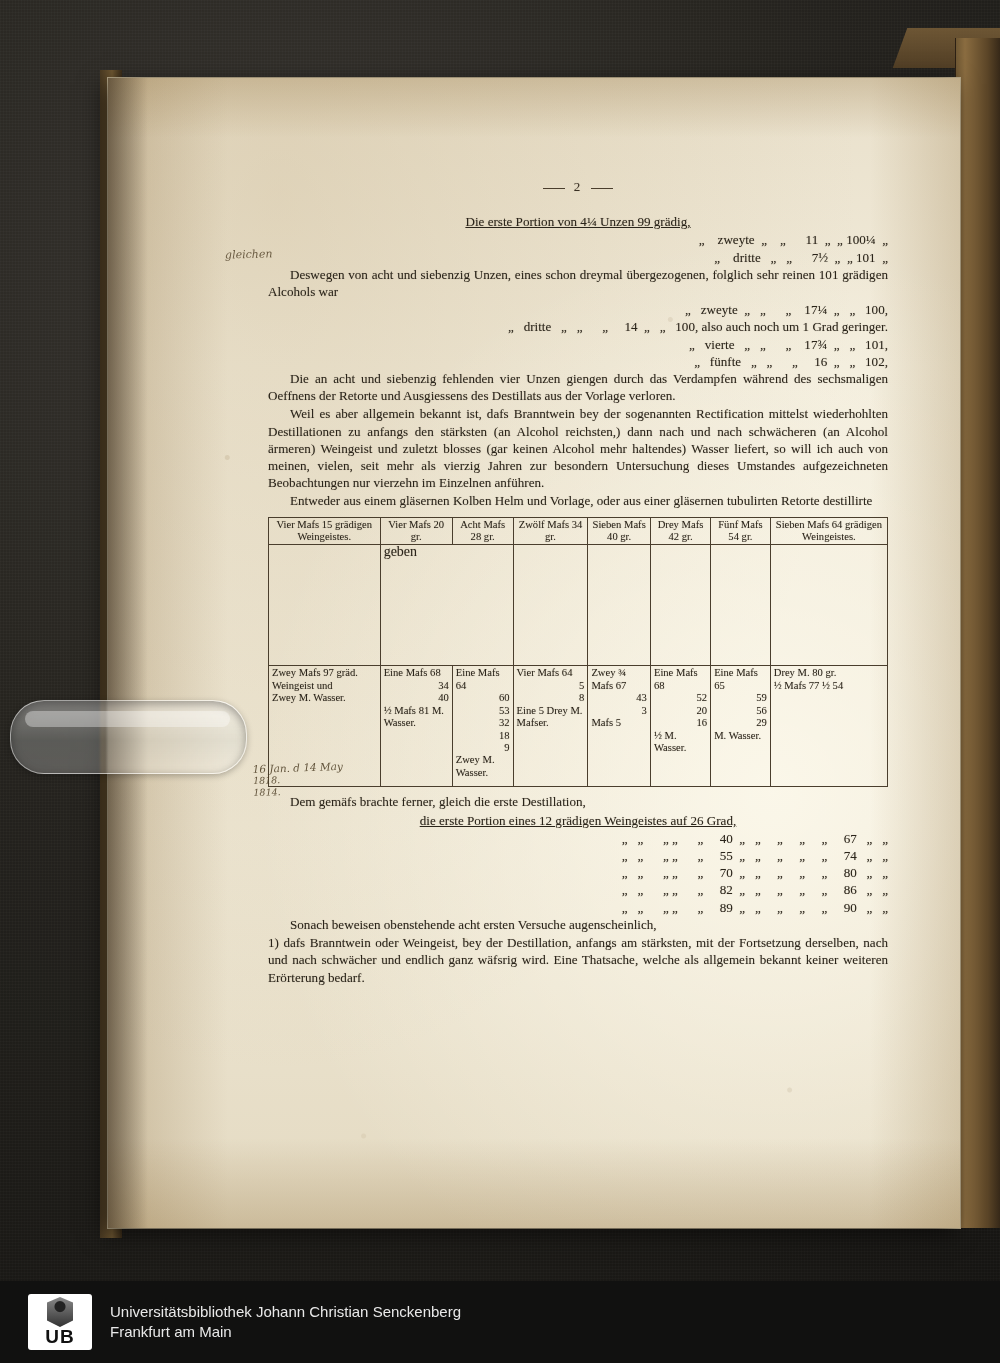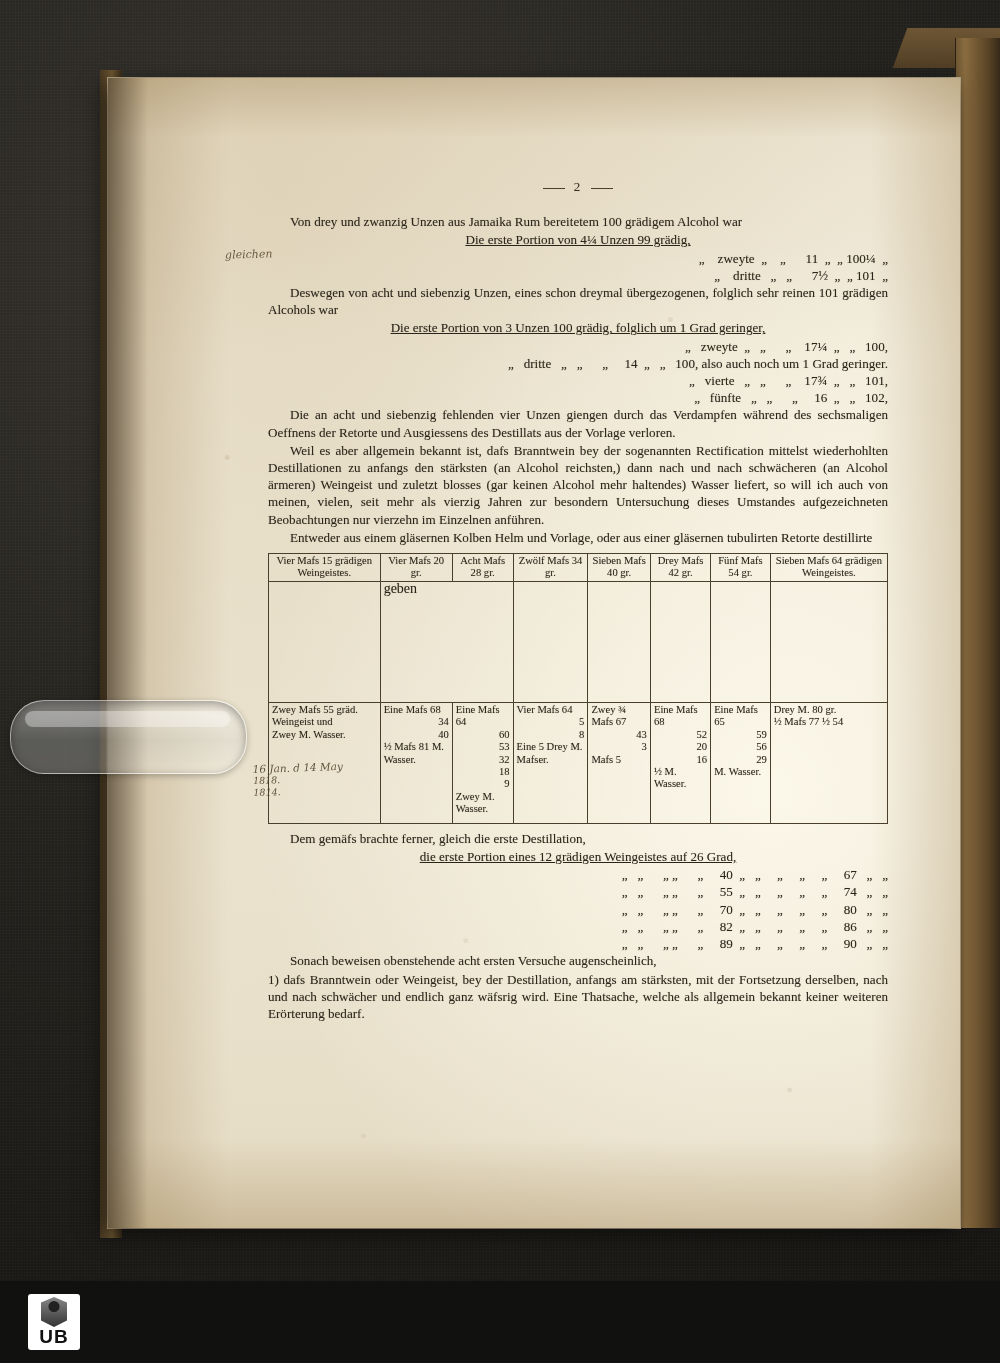--- a/index.html
+++ b/index.html
@@ -146,21 +146,21 @@
     color:#4c3c23;opacity:.8;transform:rotate(-1.5deg);
   }
 
   
   #credit{
     position:absolute;left:0;bottom:0;width:1000px;height:82px;
     background:#111110;
     display:flex;align-items:center;
   }
   #ub-logo{
-    width:52px;height:56px;margin-left:28px;margin-right:18px;
+    width:64px;height:56px;margin-left:28px;margin-right:18px;
     background:#ffffff;border-radius:3px;position:relative;
     display:flex;align-items:flex-end;justify-content:center;
     overflow:hidden;
   }
   #ub-logo .ub-text{
     font-family:"Liberation Sans", sans-serif;font-weight:bold;font-size:19px;
     color:#111;margin-bottom:2px;letter-spacing:1px;
   }
   #ub-logo .crest{
     position:absolute;top:3px;left:50%;transform:translateX(-50%);
@@ -189,30 +189,28 @@
   <div class="stain3"></div>
   <div class="stain4"></div>
   <div class="foxing"></div>
 
   <div class="text">
 
     <div class="pagenum">
       <span class="rule"></span><span>2</span><span class="rule"></span>
     </div>
 
-    <p class="indent">Von drey und zwanzig Unzen aus Jamaika Rum bereitetem 100 grädigem Alcohol war</p>
     <p class="center">Die erste Portion von 4¼ Unzen 99 grädig,</p>
 
     <div class="line-list">
       <div>„    zweyte  „    „      11  „  „ 100¼  „</div>
       <div>„    dritte   „   „      7½  „  „ 101  „</div>
     </div>
 
     <p class="indent">Deswegen von acht und siebenzig Unzen, eines schon dreymal übergezogenen, folglich sehr reinen 101 grädigen Alcohols war</p>
-    <p class="center">Die erste Portion von 3 Unzen 100 grädig, folglich um 1 Grad geringer,</p>
 
     <div class="line-list">
       <div>„   zweyte  „   „      „    17¼  „   „   100,</div>
       <div>„   dritte   „   „      „     14  „   „   100, also auch noch um 1 Grad geringer.</div>
       <div>„   vierte   „   „      „    17¾  „   „   101,</div>
       <div>„   fünfte   „   „      „     16  „   „   102,</div>
     </div>
 
     <p class="indent">Die an acht und siebenzig fehlenden vier Unzen giengen durch das Verdampfen während des sechsmaligen Oeffnens der Retorte und Ausgiessens des Destillats aus der Vorlage verloren.</p>
     <p class="indent">Weil es aber allgemein bekannt ist, dafs Branntwein bey der sogenannten Rectification mittelst wiederhohlten Destillationen zu anfangs den stärksten (an Alcohol reichsten,) dann nach und nach schwächeren (an Alcohol ärmeren) Weingeist und zuletzt blosses (gar keinen Alcohol mehr haltendes) Wasser liefert, so will ich auch von meinen, vielen, seit mehr als vierzig Jahren zur besondern Untersuchung dieses Umstandes aufgezeichneten Beobachtungen nur vierzehn im Einzelnen anführen.</p>
@@ -236,21 +234,21 @@
           <td></td>
           <td colspan="2">geben</td>
           <td></td>
           <td></td>
           <td></td>
           <td></td>
           <td></td>
         </tr>
         <tr>
           <td>
-            <span>Zwey Mafs 55 gräd. Weingeist und</span><br>
+            <span>Zwey Mafs 97 gräd. Weingeist und</span><br>
             <span>Zwey M. Wasser.</span>
           </td>
           <td>
             <span>Eine Mafs 68</span>
             <span class="nums">
               <span>34</span>
               <span>40</span>
             </span>
             <span>½ Mafs 81 M. Wasser.</span>
           </td>
@@ -333,13 +331,17 @@
 </div>
 
 <div id="gutter"></div>
 <div id="ruler"></div>
 
 <div id="credit">
   <div id="ub-logo">
     <div class="crest"></div>
     <div class="ub-text">UB</div>
   </div>
+  <div class="lines">
+    <div>Universitätsbibliothek Johann Christian Senckenberg</div>
+    <div>Frankfurt am Main</div>
+  </div>
 </div>
 
 </body></html>

